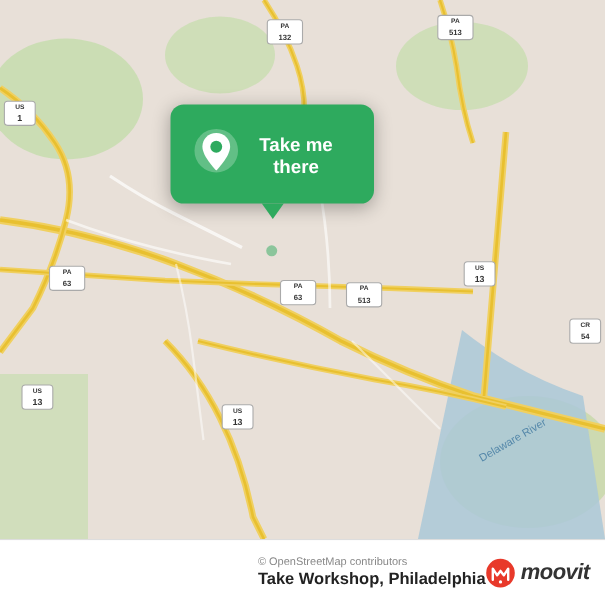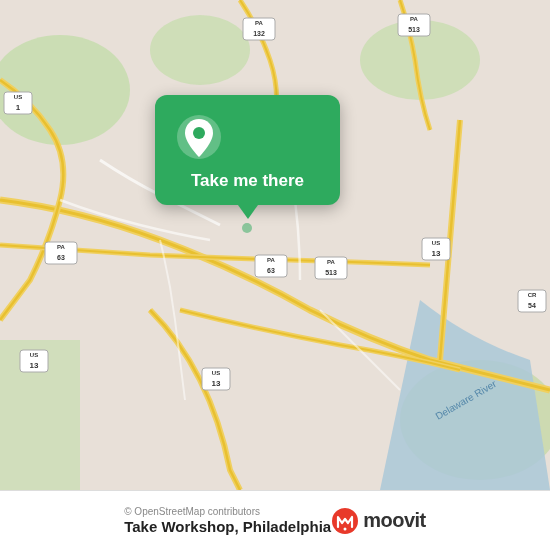--- a/index.html
+++ b/index.html
@@ -29,21 +29,22 @@
 
     
     #popup-card {
       position: absolute;
       top: 95px;
       left: 155px;
       width: 185px;
       background: #2eaa5e;
       border-radius: 12px;
       display: flex;
-      flex-direction: column;
+      flex-direction: row;
+      align-items: center;
       padding: 18px 20px 14px;
       box-shadow: 0 4px 16px rgba(0,0,0,0.3);
       cursor: pointer;
     }
 
     #popup-card .pin-icon {
       width: 48px;
       height: 48px;
       margin-bottom: 10px;
     }
@@ -68,21 +69,21 @@
       border-top: 14px solid #2eaa5e;
     }
 
     
     #footer-bar {
       width: 550px;
       height: 60px;
       background: white;
       display: flex;
       align-items: center;
-      justify-content: center;
+      justify-content: flex-end;
       padding: 0 14px;
       border-top: 1px solid #ddd;
     }
 
     #footer-left {
       display: flex;
       flex-direction: column;
       gap: 1px;
     }
 
@@ -106,20 +107,21 @@
     #moovit-icon {
       width: 28px;
       height: 28px;
     }
 
     #moovit-text {
       font-size: 20px;
       font-weight: 800;
       color: #333;
       letter-spacing: -0.5px;
+      font-style: italic;
     }
   </style>
 </head>
 <body>
 
 <div id="map-container">
   <svg id="map-svg" viewBox="0 0 550 490" xmlns="http://www.w3.org/2000/svg">
 
     <rect width="550" height="490" fill="#e8e0d8"></rect>
 

